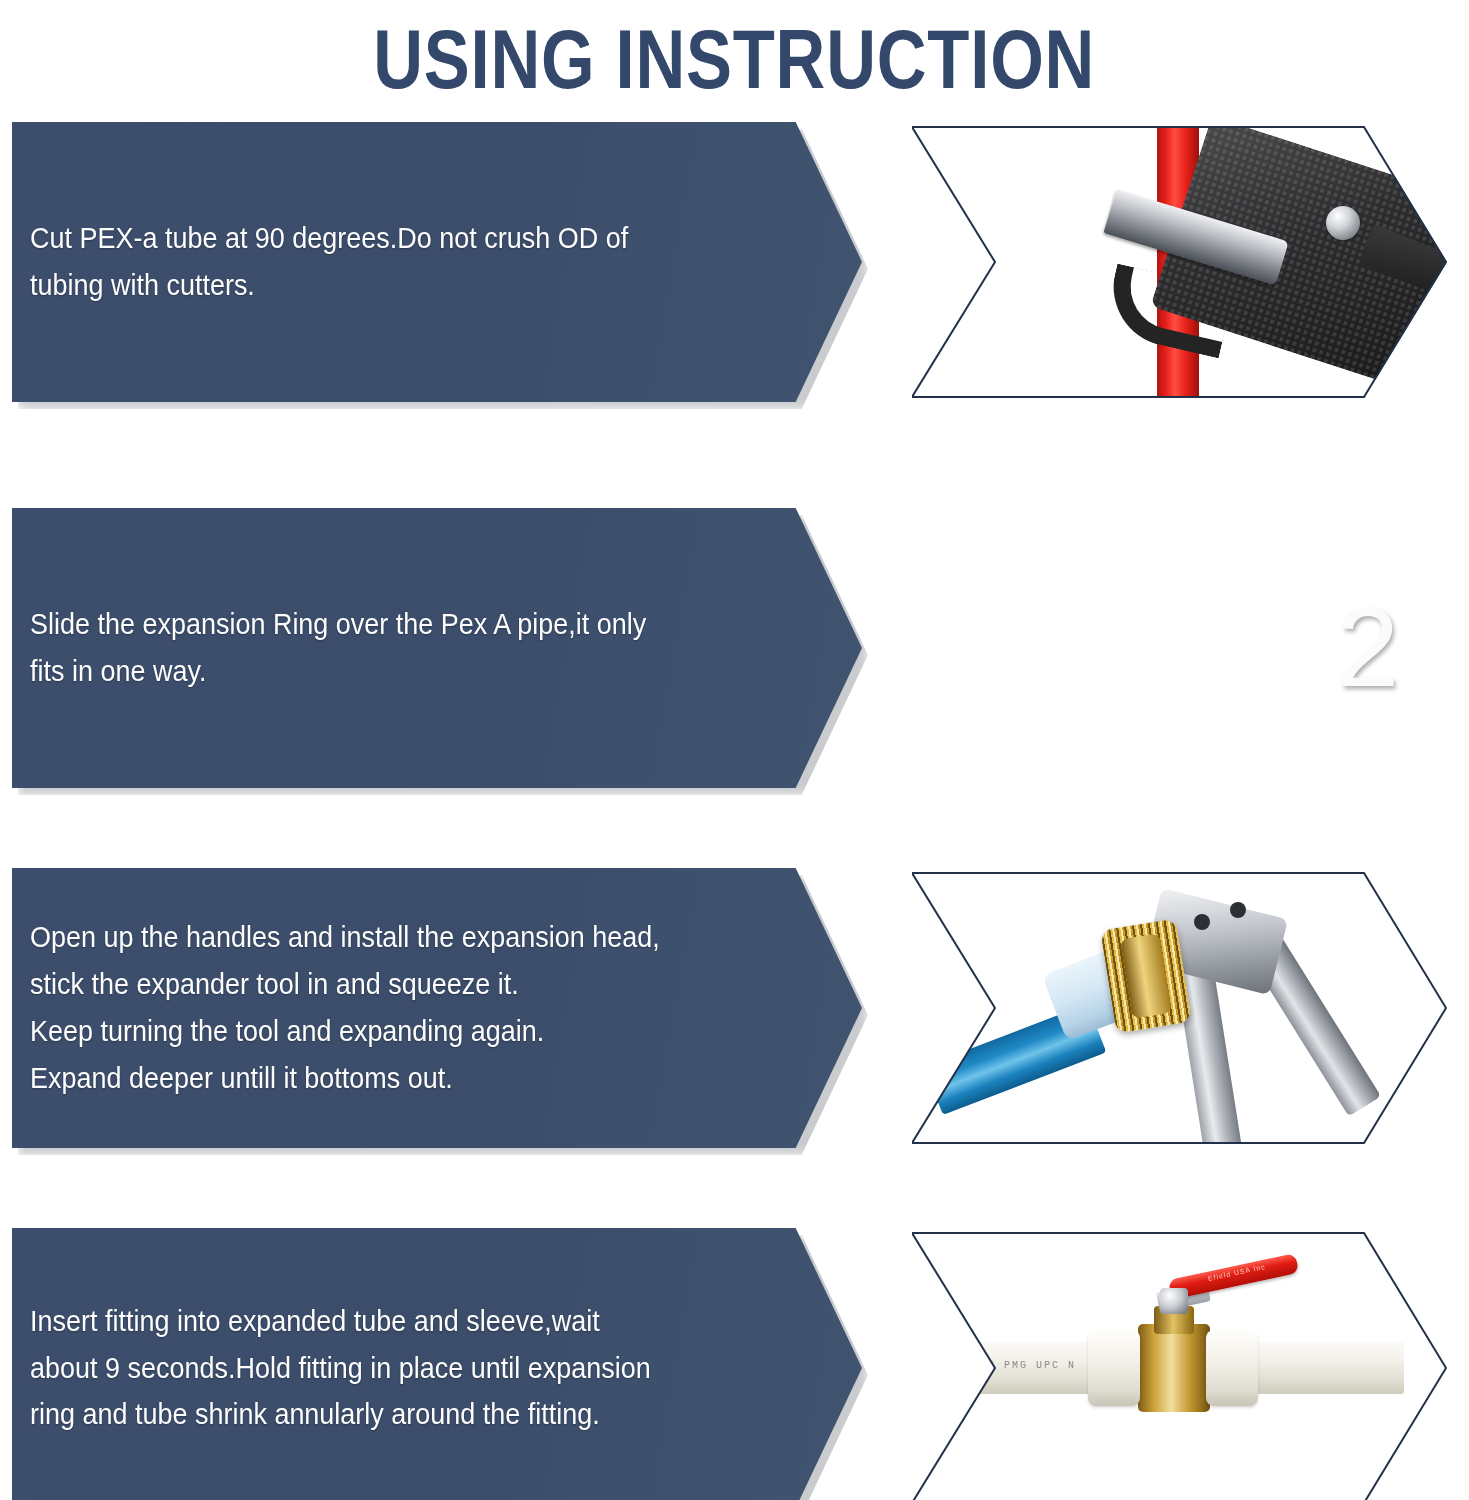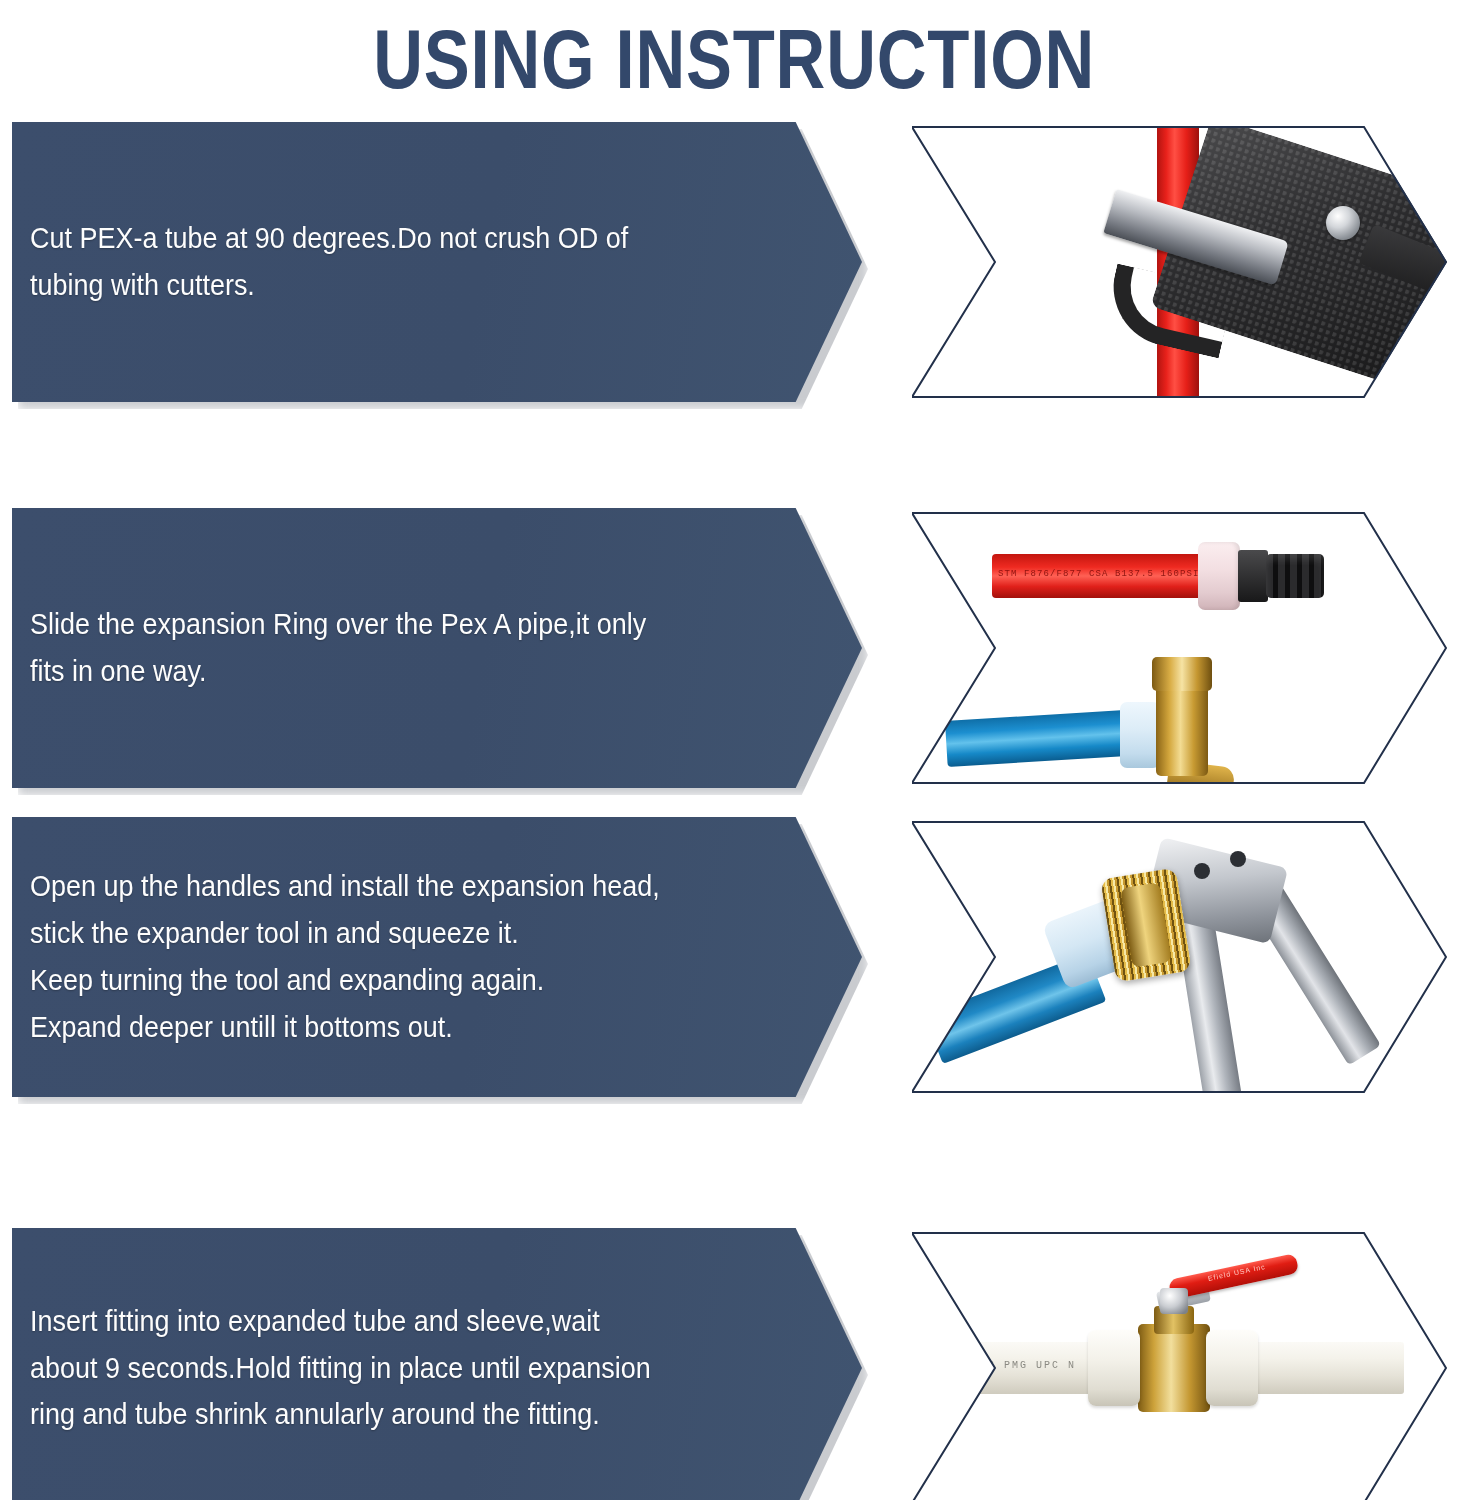--- a/index.html
+++ b/index.html
@@ -23,21 +23,21 @@
     transform:scaleX(0.82);
     transform-origin:center center;
     white-space:nowrap;
     line-height:1;
   }
 
   
   .row { position:absolute; left:0; width:1469px; height:285px; }
   #row-0 { top:122px; }
   #row-1 { top:508px; }
-  #row-2 { top:817px; }
+  #row-2 { top:868px; }
   #row-3 { top:1228px; }
 
   
   .banner {
     position:absolute; left:12px; top:0;
     width:850px; height:280px;
     background:linear-gradient(100deg,#3c4e6c 0%,#3b4d6a 55%,#405470 100%);
     -webkit-clip-path: polygon(0 0, 92.2% 0, 100% 50%, 92.2% 100%, 0 100%);
     clip-path: polygon(0 0, 92.2% 0, 100% 50%, 92.2% 100%, 0 100%);
   }
@@ -295,39 +295,20 @@
 
   <div class="row" id="row-1">
     <div class="banner-shadow"></div>
     <div class="banner"></div>
     <div class="banner-text">
       <span>Slide the expansion Ring over the Pex A pipe,it only</span>
       <span>fits in one way.</span>
     </div>
     <div class="step-num">2</div>
 
-    <div class="photo-frame">
-      <div class="photo-clip">
-        <div class="scene">
-          <div class="s2-redpipe"></div>
-          <div class="s2-redtext">STM F876/F877  CSA B137.5  160PSI</div>
-          <div class="s2-ring-a"></div>
-          <div class="s2-black"></div>
-          <div class="s2-barb"></div>
-          <div class="s2-bluepipe"></div>
-          <div class="s2-ring-b"></div>
-          <div class="s2-brass-ear"></div>
-          <div class="s2-brass-v"></div>
-          <div class="s2-brass-top"></div>
-        </div>
-      </div>
-      <svg class="photo-outline" viewBox="0 0 535 272" preserveAspectRatio="none">
-        <polygon points="0,1 452,1 534,136 452,271 0,271 83,136" fill="none" stroke="#22304a" stroke-width="2"></polygon>
-      </svg>
-    </div>
   </div>
 
   <div class="row" id="row-2">
     <div class="banner-shadow"></div>
     <div class="banner"></div>
     <div class="banner-text">
       <span>Open up the handles and install the expansion head,</span>
       <span>stick the expander tool in and squeeze it.</span>
       <span>Keep turning the tool and expanding again.</span>
       <span>Expand deeper untill it bottoms out.</span>

